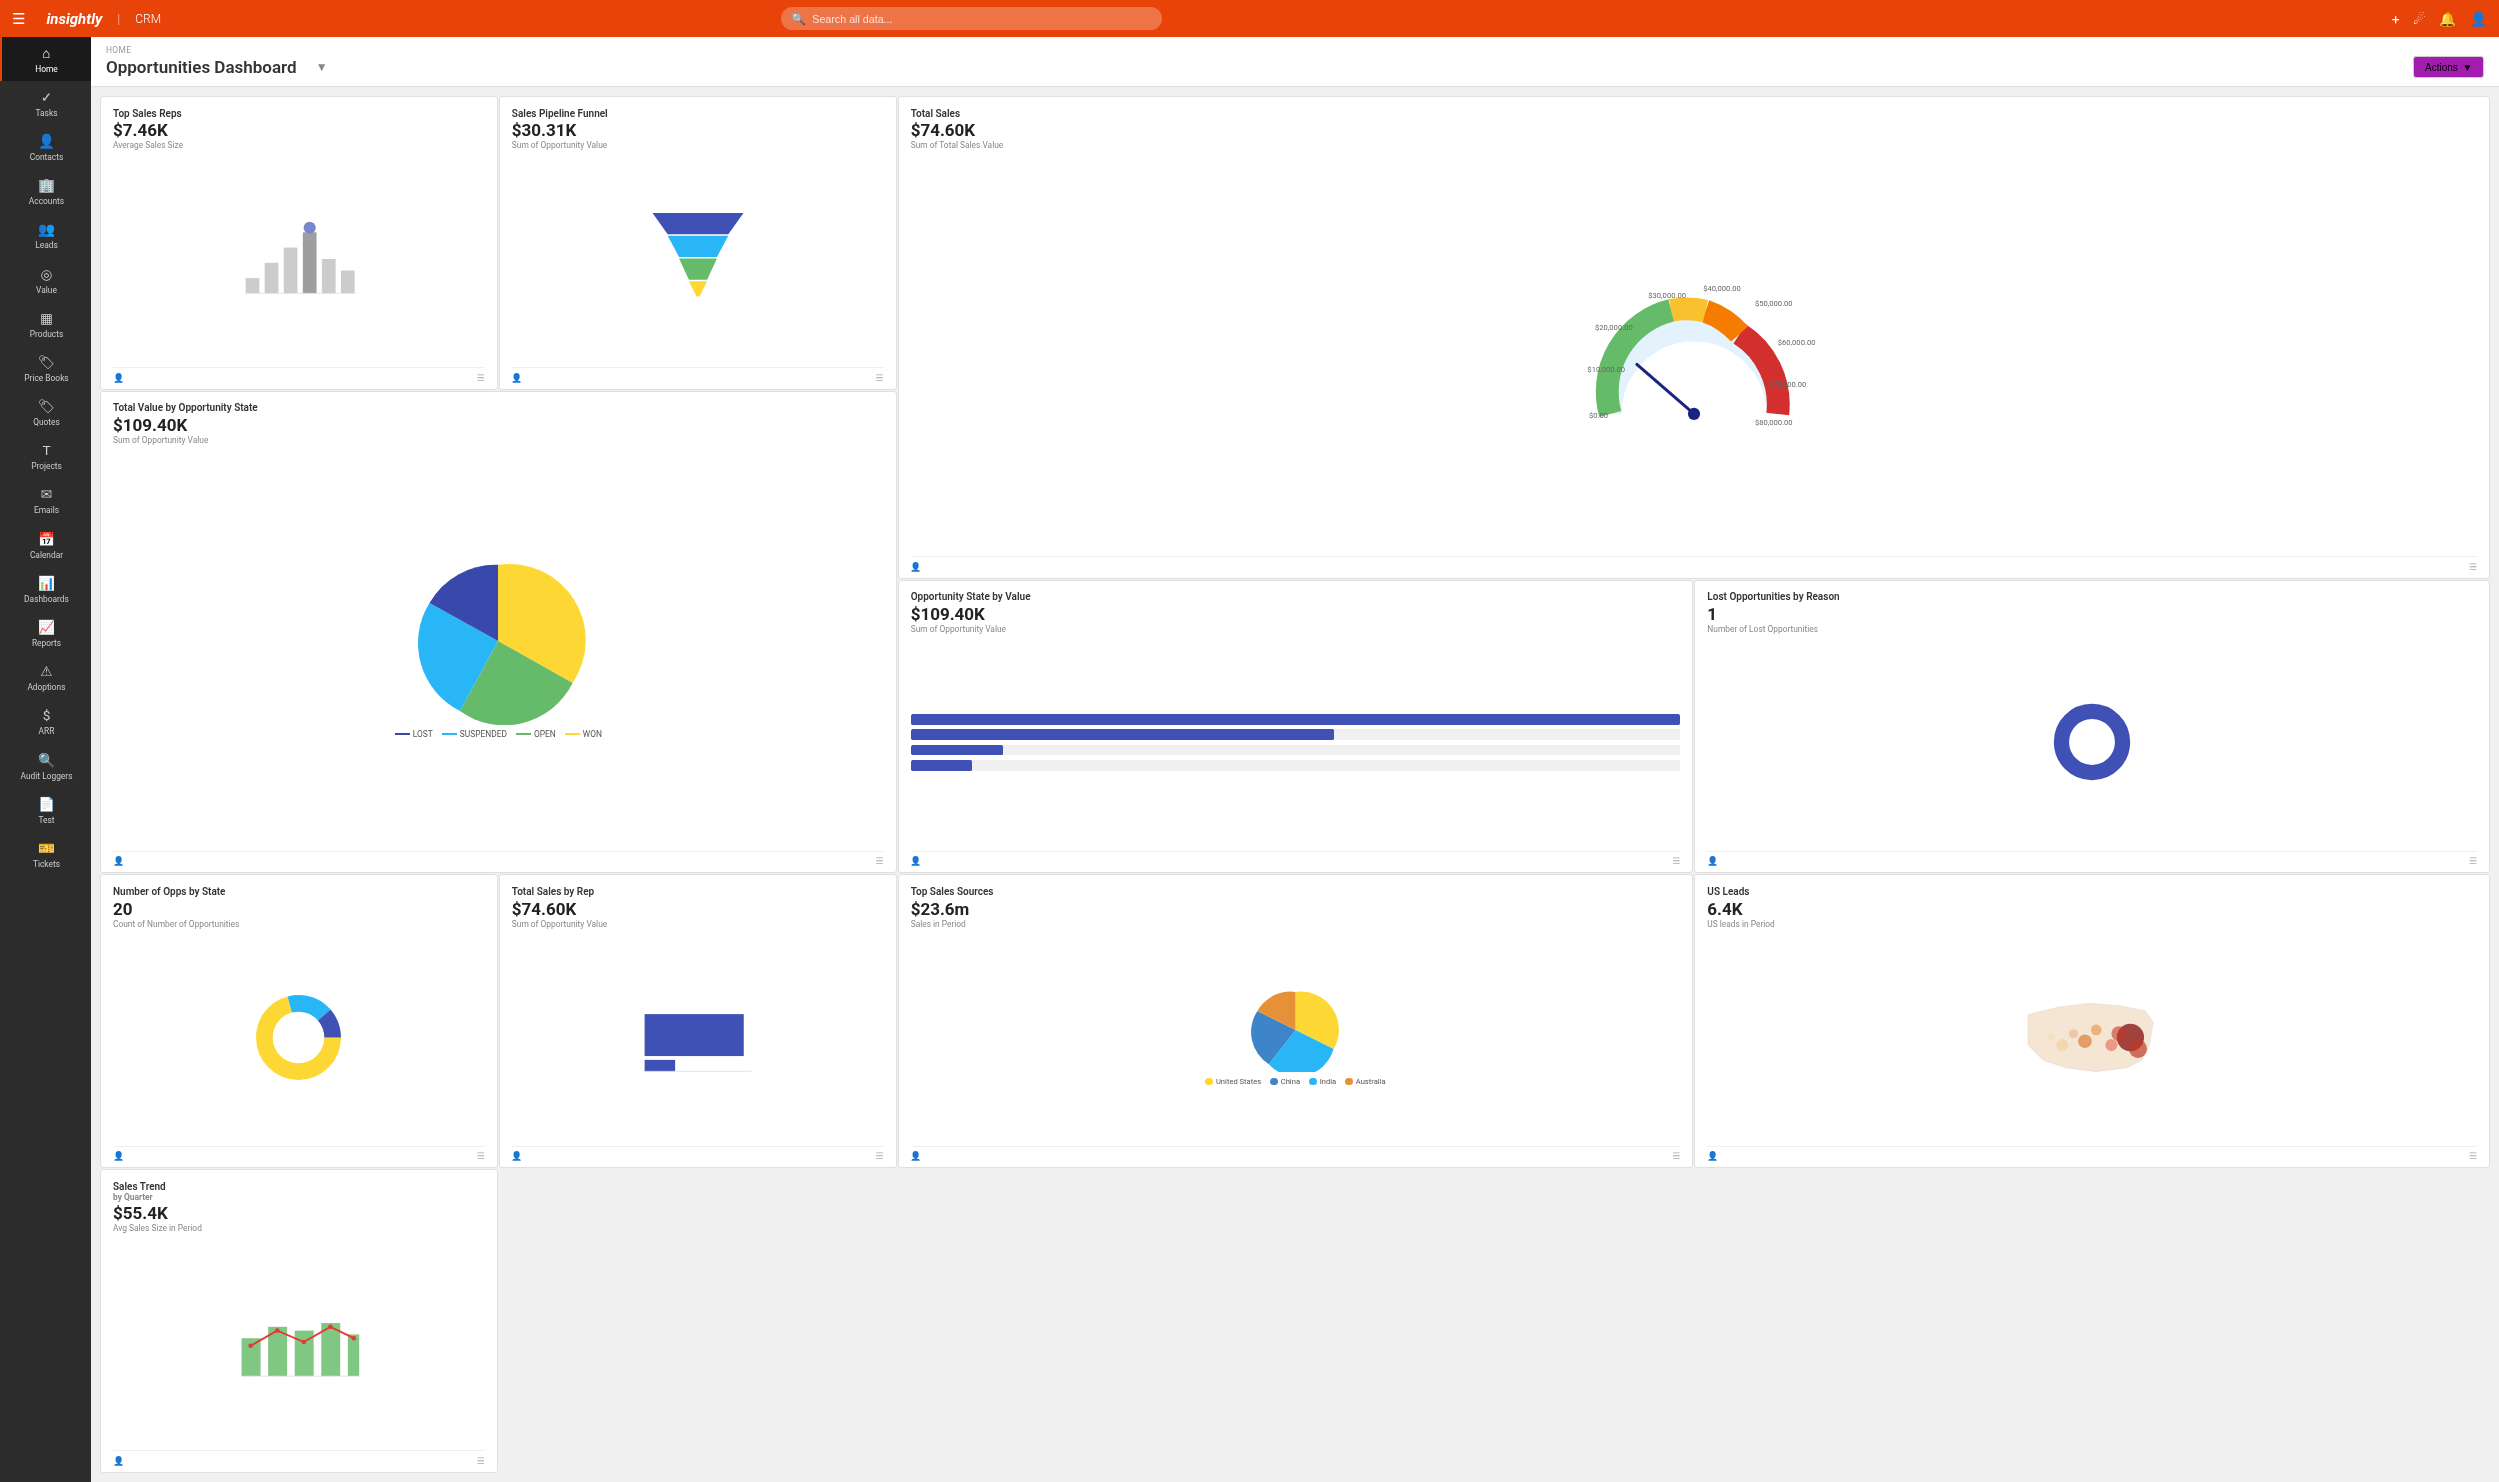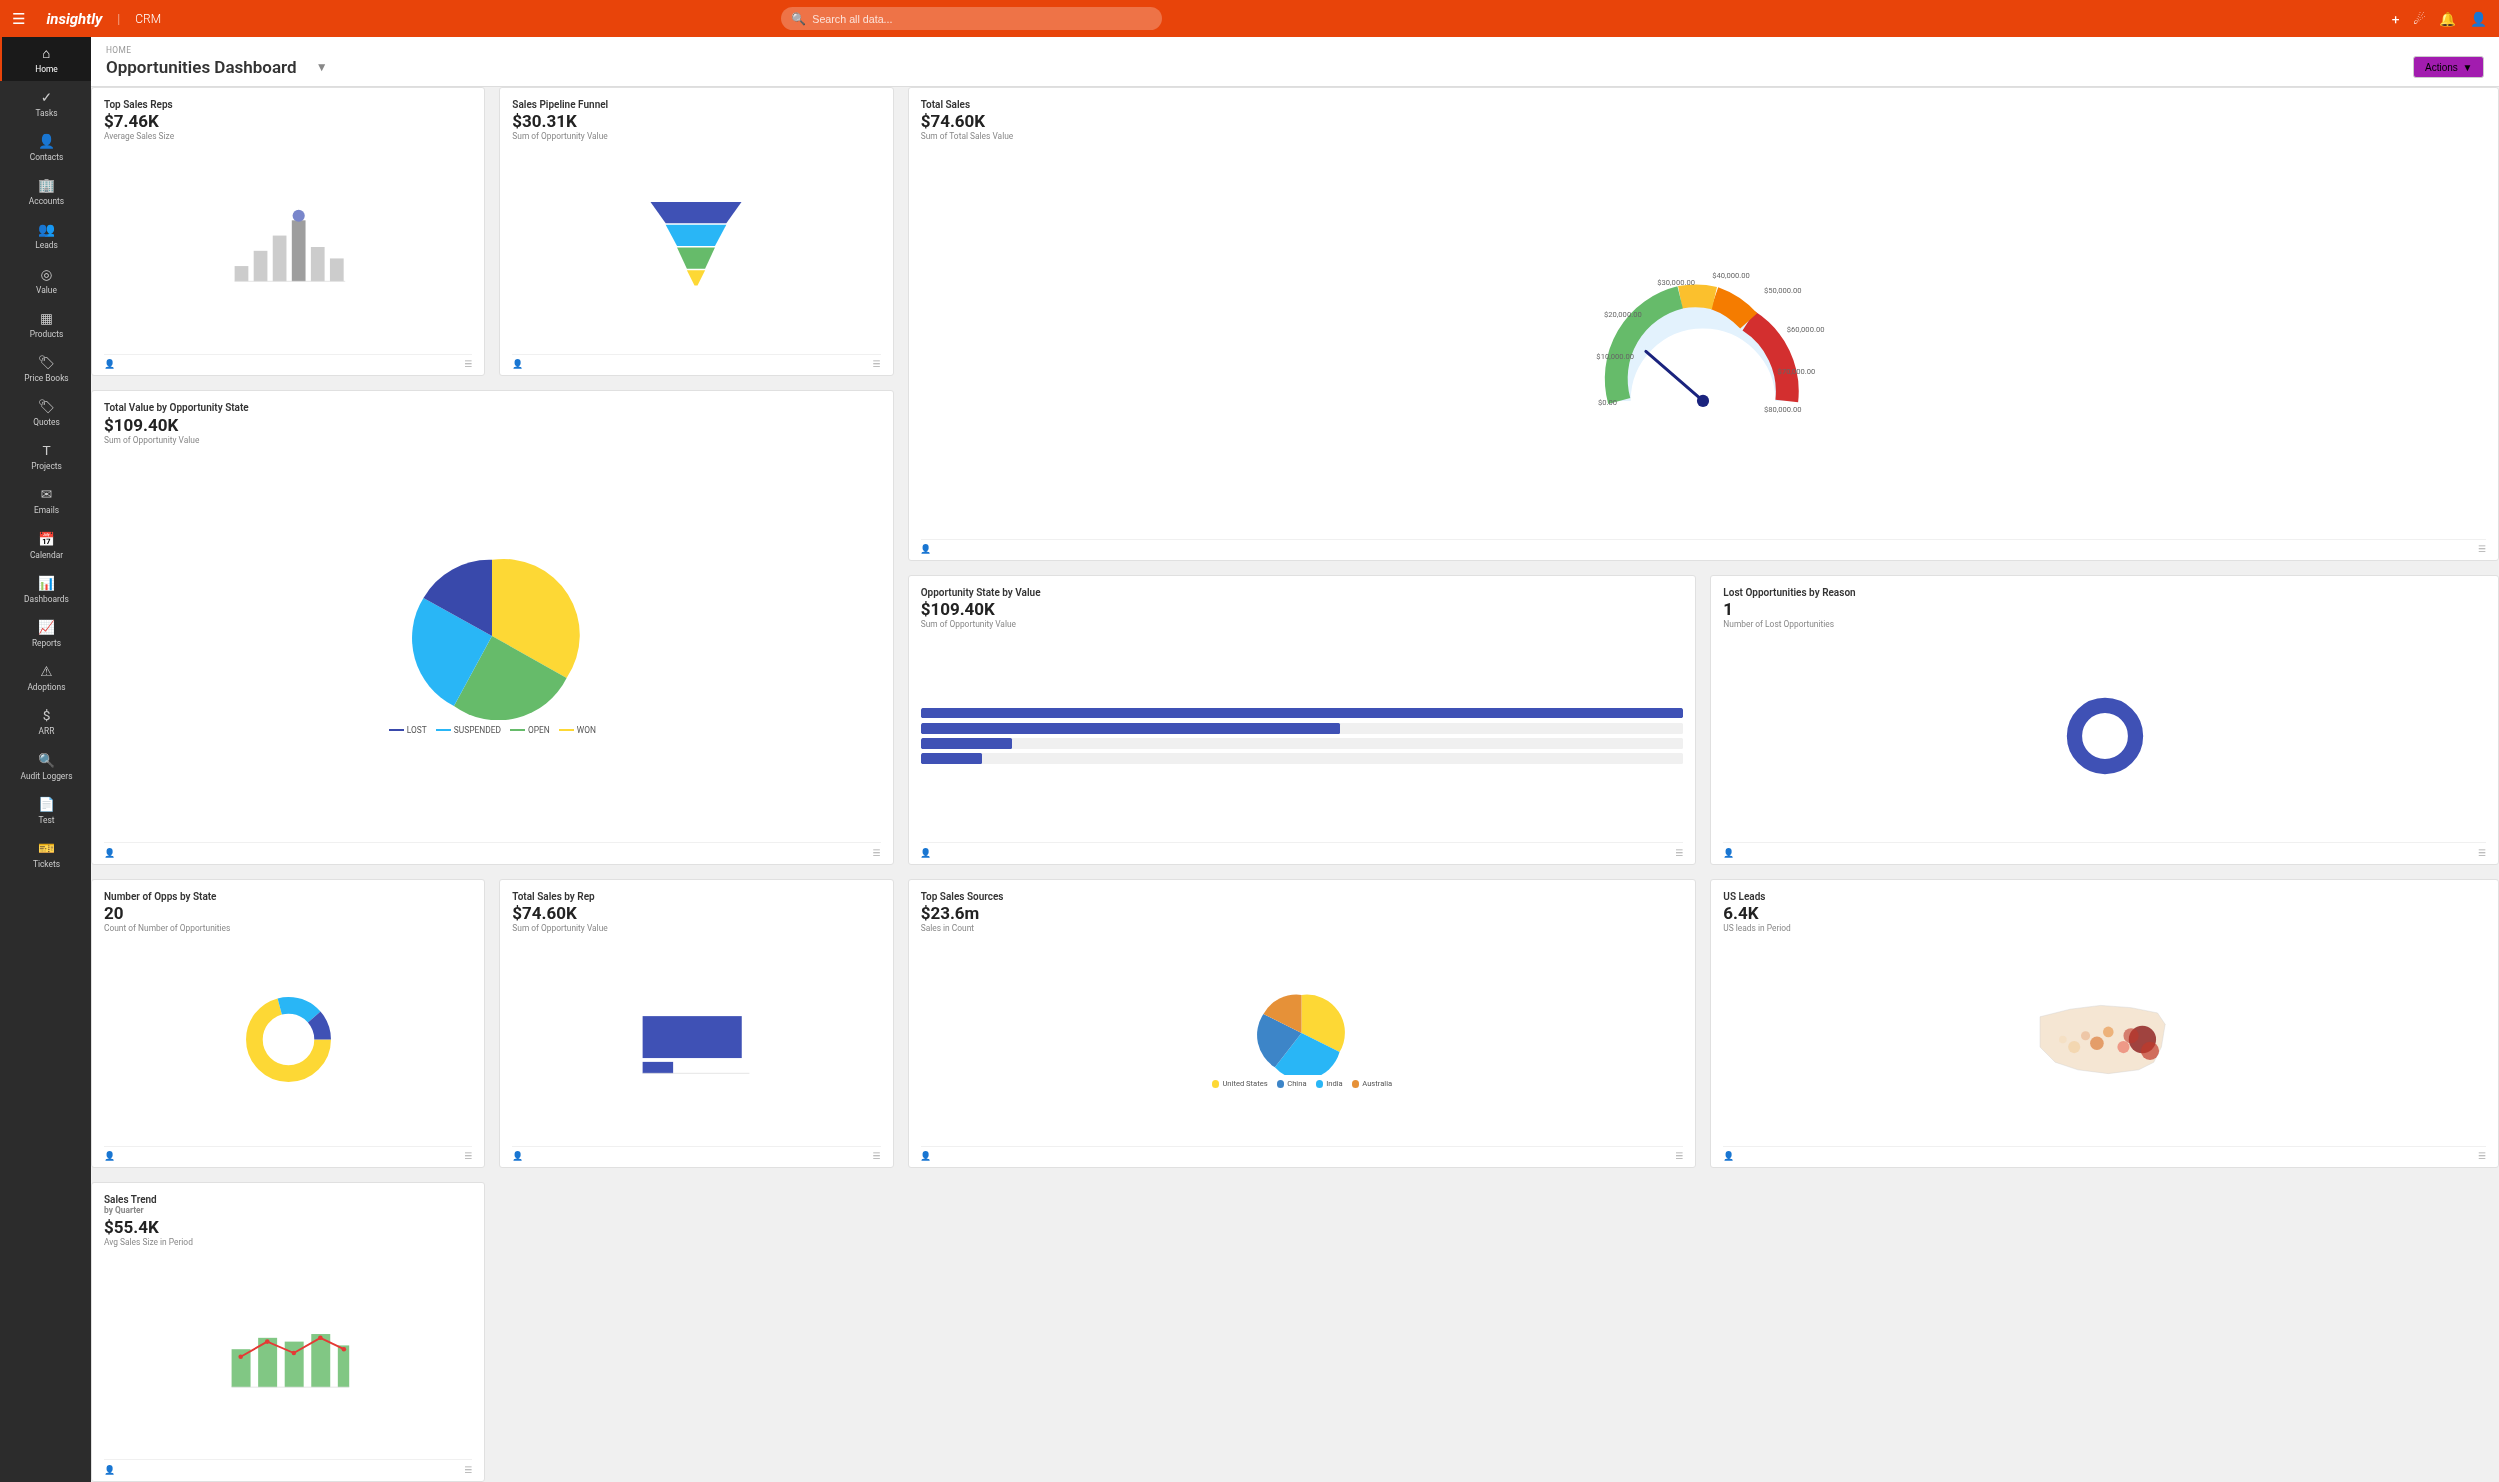--- a/index.html
+++ b/index.html
@@ -92,24 +92,25 @@
       cursor: pointer;
       display: flex;
       align-items: center;
       gap: 4.6px;
     }
 
     
     .dashboard {
       flex: 1;
       overflow-y: auto;
+      padding: 9px;
       display: grid;
       grid-template-columns: 1fr 1fr 2fr 2fr;
       grid-template-rows: auto auto auto;
-      gap: 14px;
+      gap: 1px;
     }
 
     
     .card {
       background: white;
       border-radius: 3px;
       border: 0.8px solid #e0e0e0;
       display: flex;
       flex-direction: column;
       padding: 10.7px 12px 6px;
@@ -470,21 +471,21 @@
         </div>
         <div class="card-footer">
           <span>👤</span>
           <span>☰</span>
         </div>
       </div>
 
       <div class="card">
         <div class="card-title">Top Sales Sources</div>
         <div class="card-value">$23.6m</div>
-        <div class="card-subtitle">Sales in Count</div>
+        <div class="card-subtitle">Sales in Period</div>
         <div class="card-chart" style="flex-direction:column;">
           <svg width="99" height="84" viewBox="0 0 130 110">
 
             <path d="M65,55 L65,5 A50,50 0 0,1 115,80 Z" fill="#fdd835"></path>
             <path d="M65,55 L115,80 A50,50 0 0,1 30,100 Z" fill="#29b6f6"></path>
             <path d="M65,55 L30,100 A50,50 0 0,1 15,30 Z" fill="#3d85c8"></path>
             <path d="M65,55 L15,30 A50,50 0 0,1 65,5 Z" fill="#e69138"></path>
           </svg>
           <div class="legend" style="font-size:7.6px;">
             <div class="legend-item">

